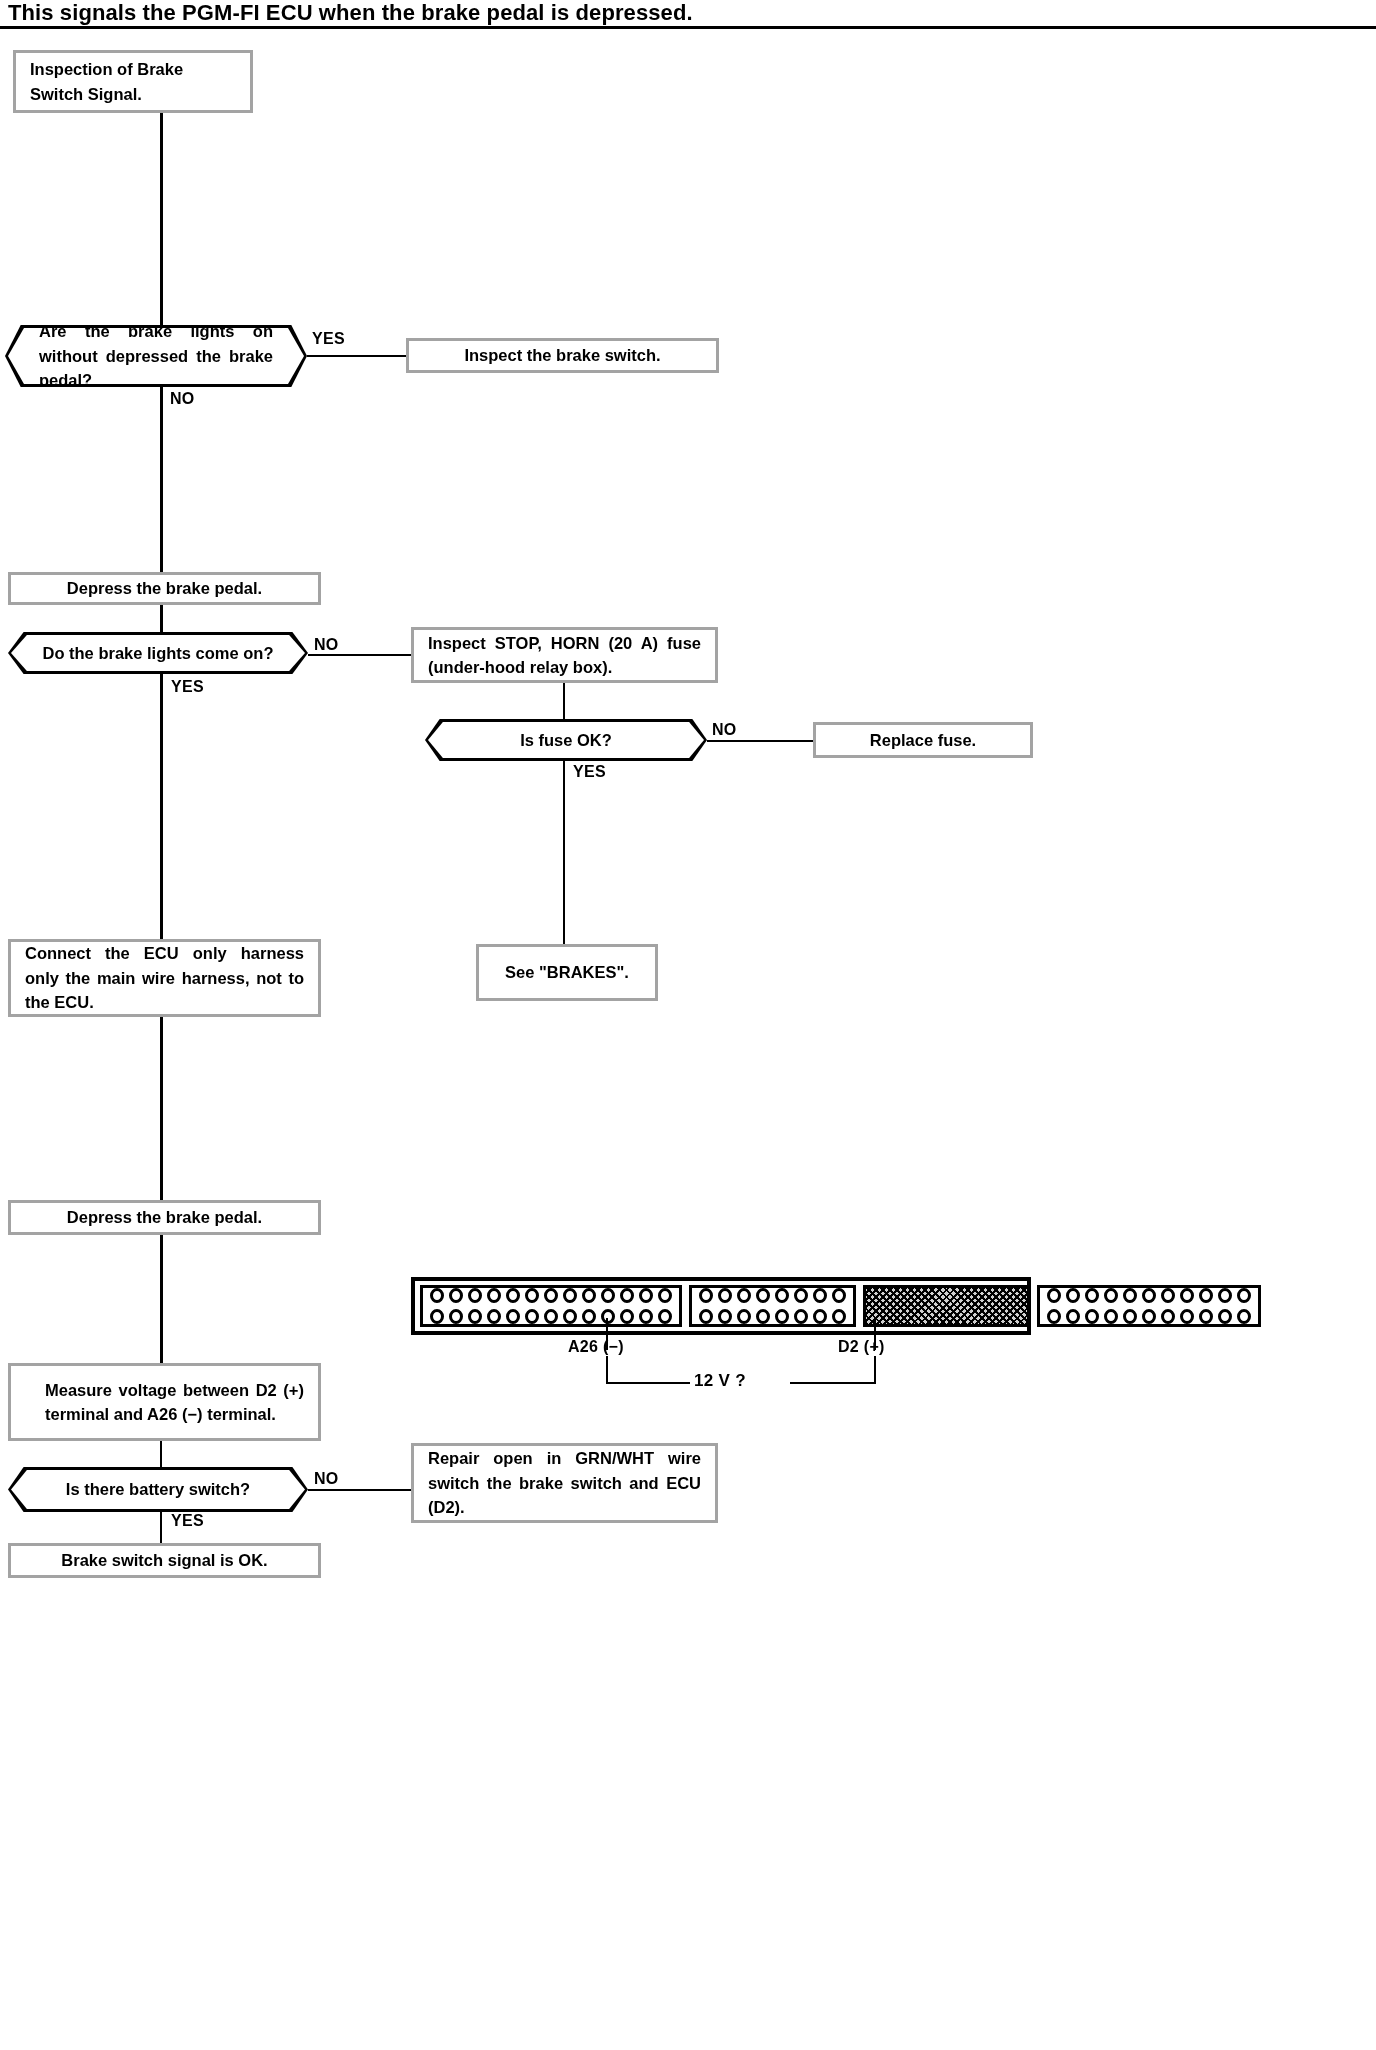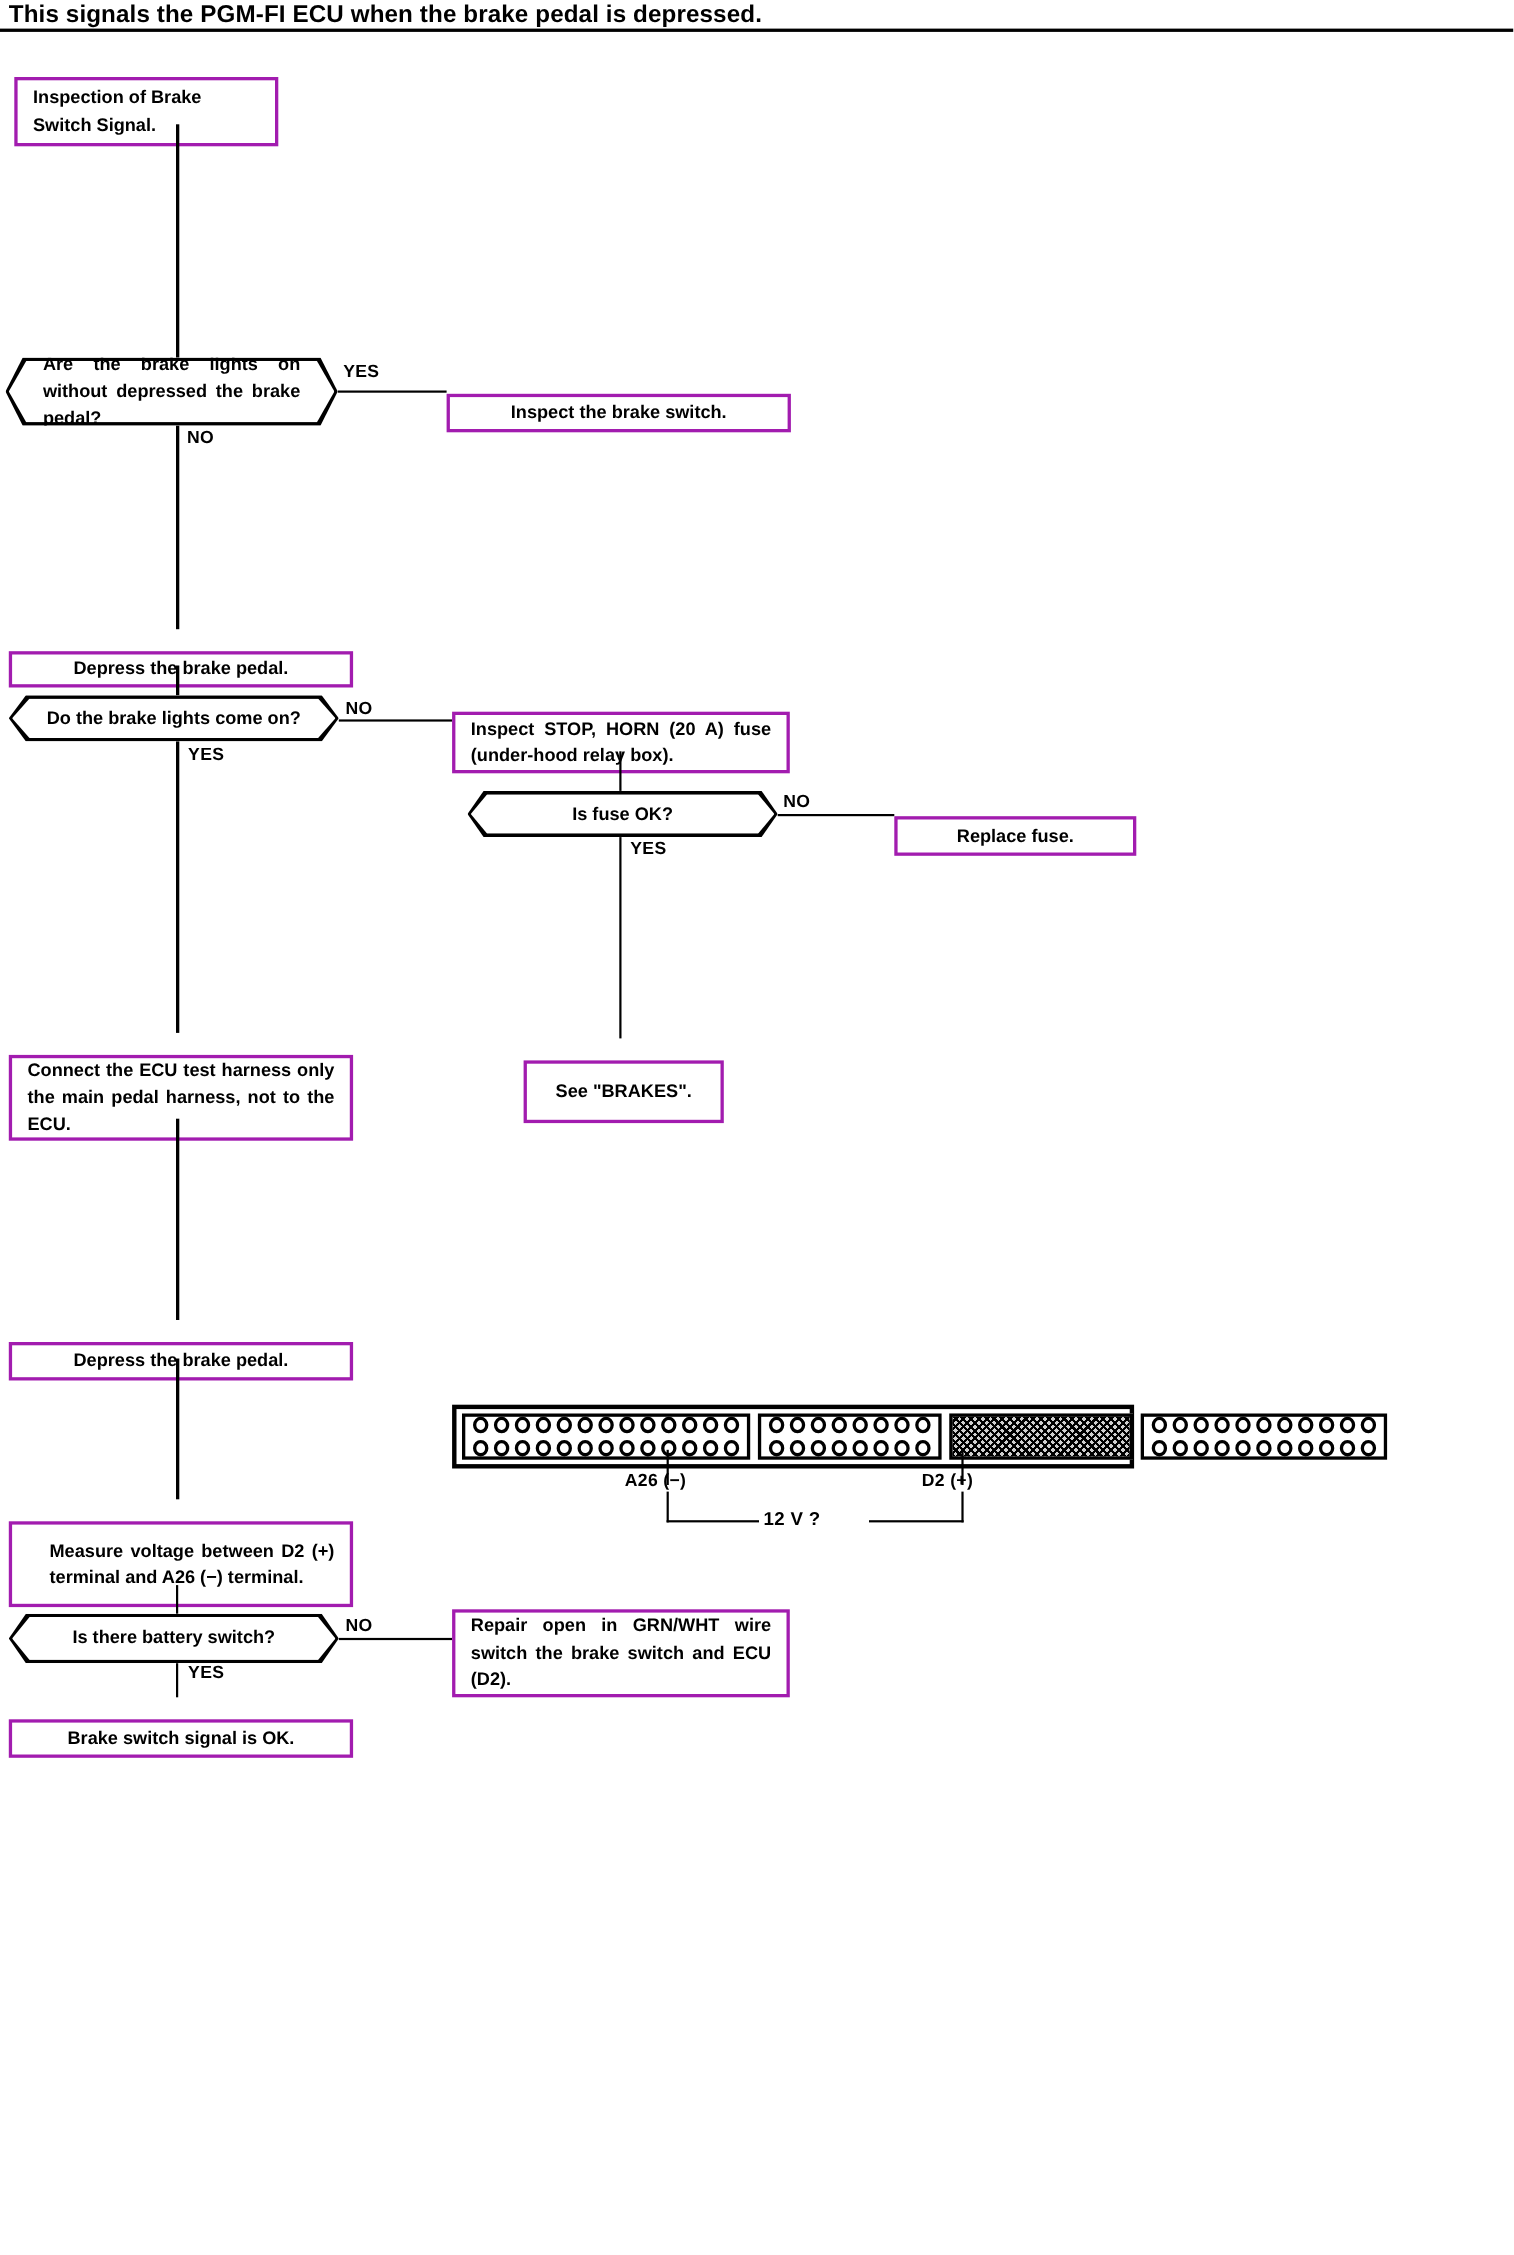--- a/index.html
+++ b/index.html
@@ -33,25 +33,24 @@
     background: #000;
   }
   .vline { width: 3px; }
   .hline { height: 3px; }
   .vline-thin { width: 2px; }
   .hline-thin { height: 2px; }
 
   .box {
     position: absolute;
     box-sizing: border-box;
-    border: 3px solid #a21caf;
+    border: 3px solid #a3a3a3;
     background: #fff;
     display: flex;
     align-items: center;
-    margin-top: 20px;
   }
   .box .txt {
     padding: 0 14px;
     font-size: 16.5px;
     line-height: 1.48;
     font-weight: bold;
     width: 100%;
     box-sizing: border-box;
   }
   .box.center .txt { text-align: center; }
@@ -200,21 +199,21 @@
   </div>
 
   <div class="rule vline-thin" style="left:563px; top:761px; height:183px;"></div>
   <div class="box center" style="left:476px; top:944px; width:182px; height:57px;">
     <span class="txt">See "BRAKES".</span>
   </div>
 
   <div class="rule vline" style="left:160px; top:674px; height:265px;"></div>
 
   <div class="box just" style="left:8px; top:939px; width:313px; height:78px;">
-    <span class="txt">Connect the ECU test harness only the main pedal harness, not to the ECU.</span>
+    <span class="txt">Connect the ECU only harness only the main wire harness, not to the ECU.</span>
   </div>
 
   <div class="rule vline" style="left:160px; top:1017px; height:183px;"></div>
 
   <div class="box center" style="left:8px; top:1200px; width:313px; height:35px;">
     <span class="txt">Depress the brake pedal.</span>
   </div>
 
   <div class="rule vline" style="left:160px; top:1235px; height:128px;"></div>
 

